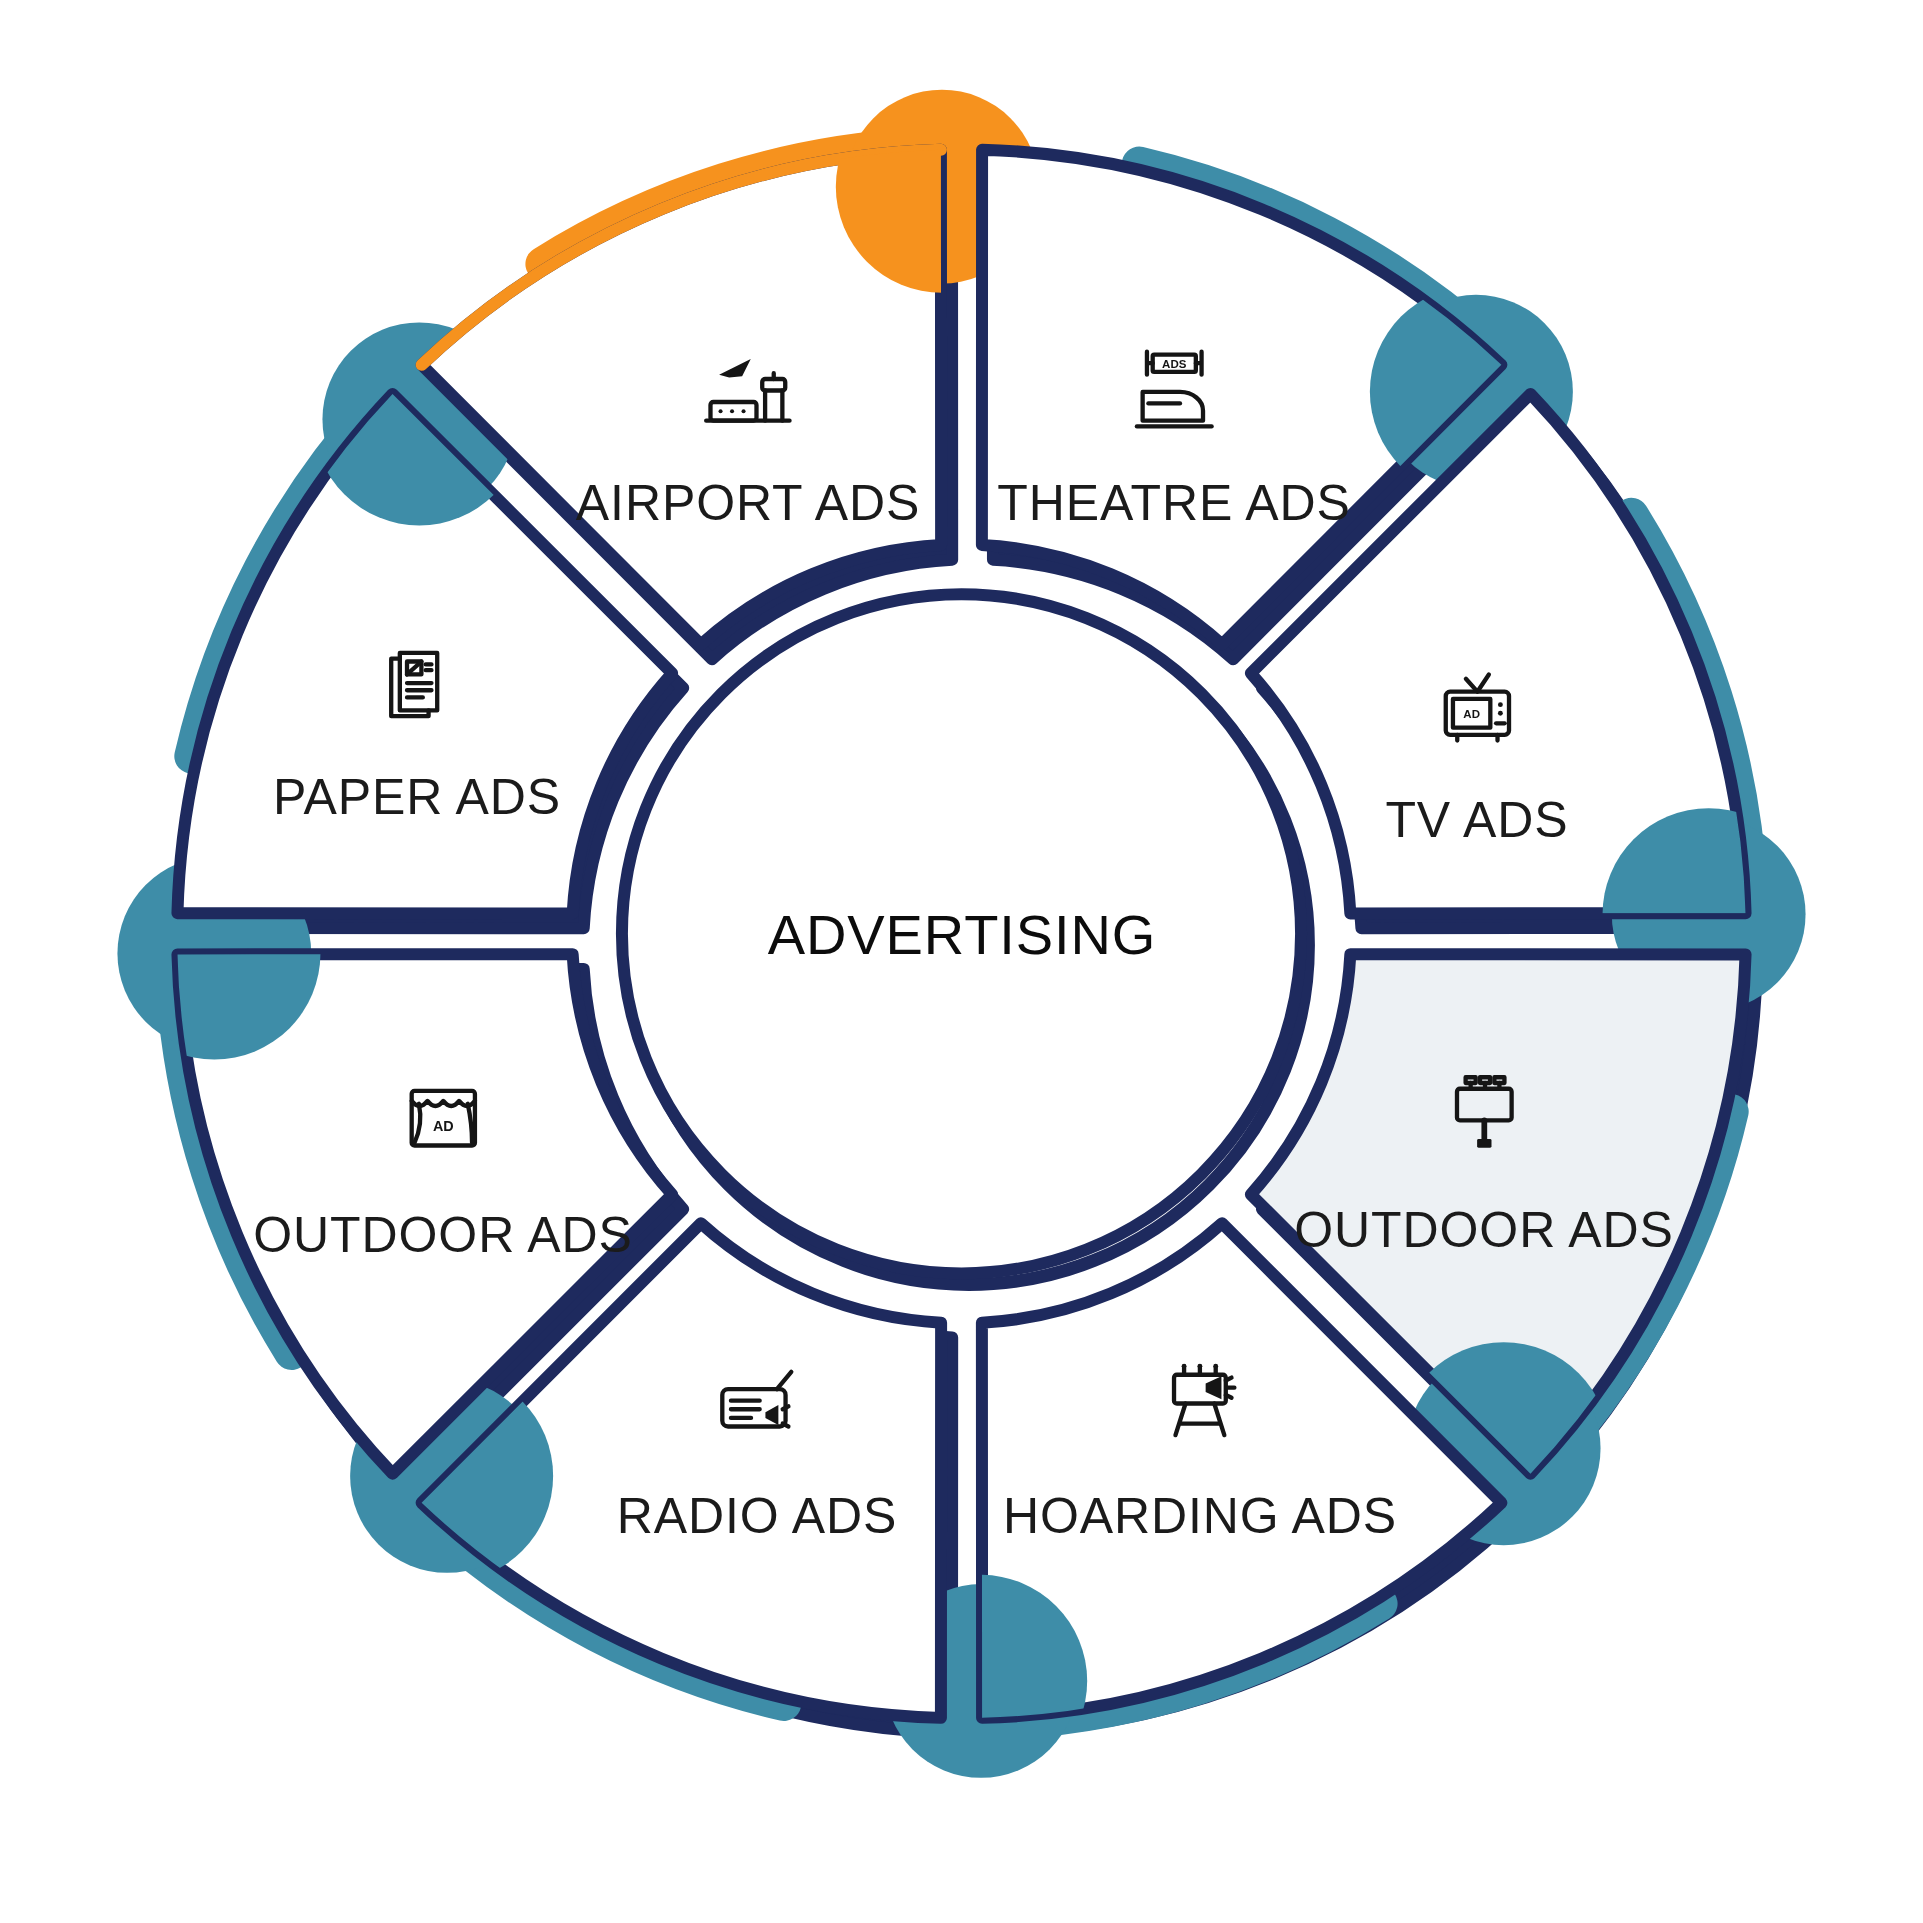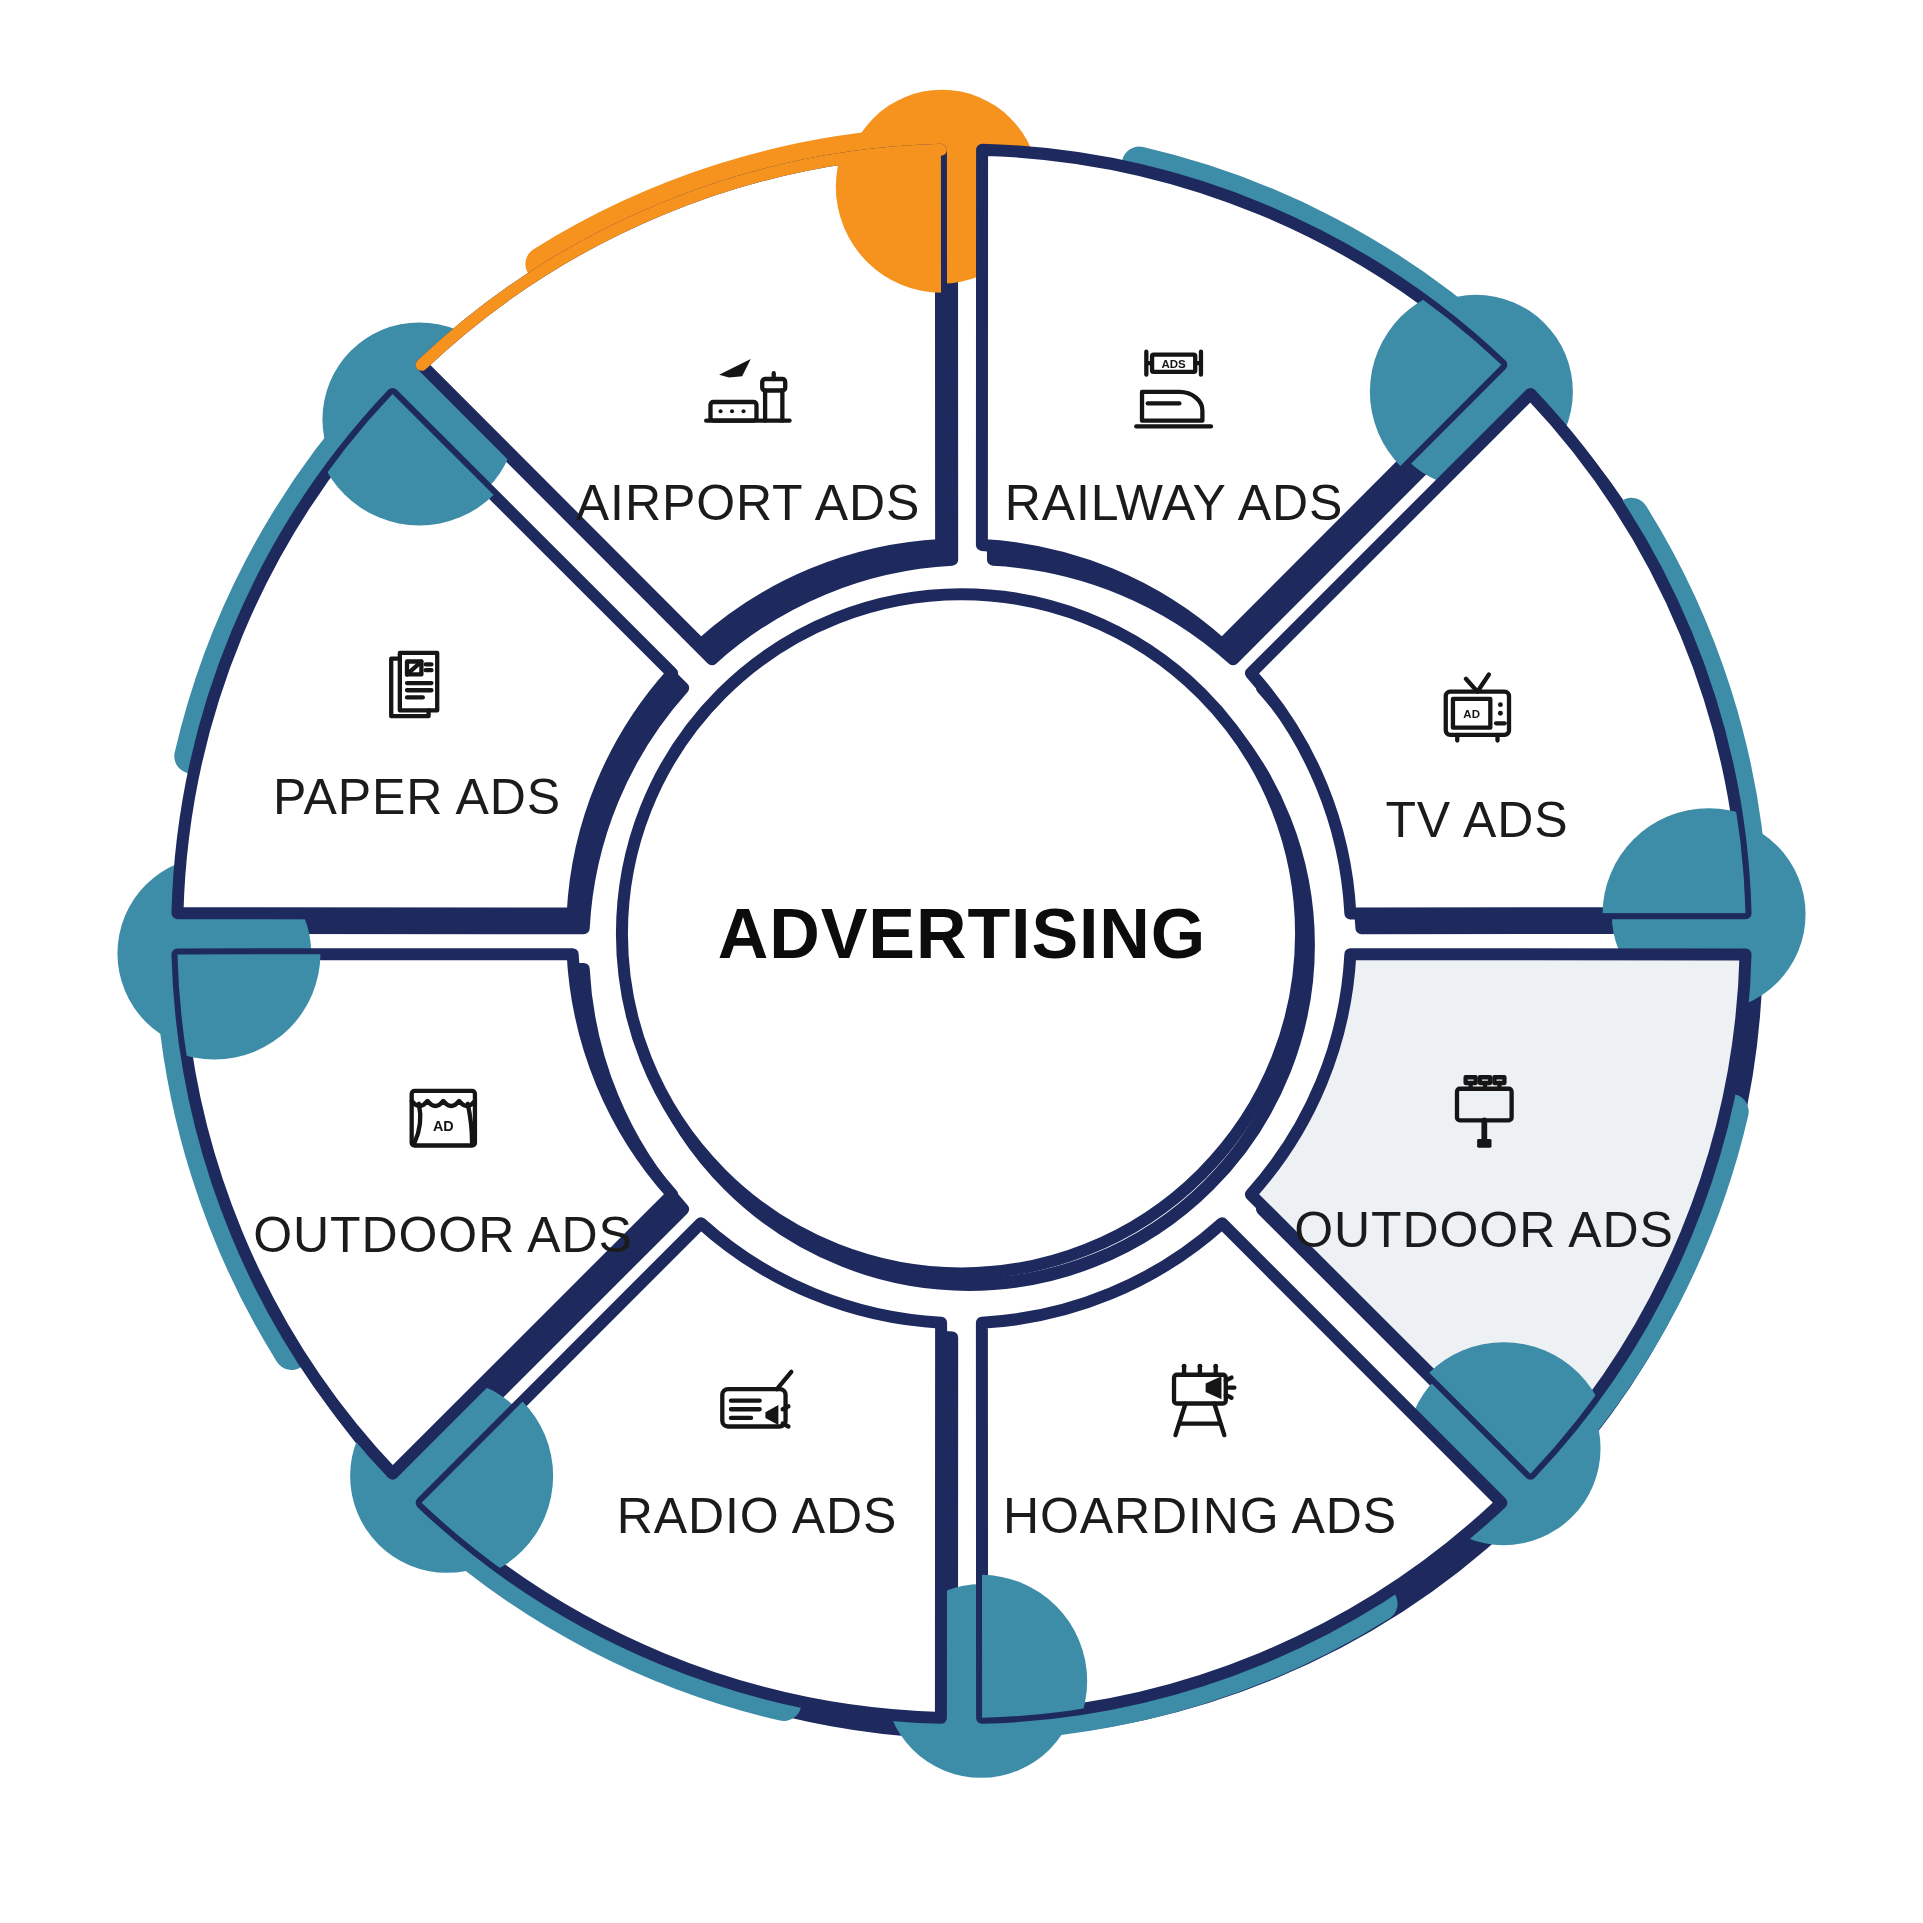--- a/index.html
+++ b/index.html
@@ -7,21 +7,21 @@
     position:relative;
     width:1923px;height:1923px;
     background:#ffffff;
     overflow:hidden;
     font-family:"Liberation Sans", sans-serif;
   }
   #wheel{position:absolute;left:0;top:0;width:100%;height:100%;}
   .center-label{
     position:absolute;left:962px;top:934px;
     transform:translate(-50%,-50%);
-    font-size:70px;font-weight:700;letter-spacing:0.9px;
+    font-size:56px;font-weight:400;letter-spacing:0.9px;
     color:#0c0c0c;white-space:nowrap;
   }
   .seg-block{
     position:absolute;
     transform:translate(-50%,-50%);
     display:flex;flex-direction:column;align-items:center;
     gap:37px;
   }
   .seg-label{
     font-size:50px;font-weight:500;letter-spacing:0.9px;
@@ -129,21 +129,21 @@
     <span class="icon">
       <svg viewBox="0 0 64 64" width="92" height="92">
         <rect x="17" y="7" width="30" height="12" rx="1"></rect>
         <text x="32" y="16" text-anchor="middle" font-size="8">ADS</text>
         <path d="M13 5 v16 M51 5 v16 M13 13 h4 M47 13 h4"></path>
         <path d="M10 33 h26 c9 0 16 6 16 13 v7 H10 Z"></path>
         <path d="M14 41 h22"></path>
         <path d="M6 57 h52"></path>
       </svg>
     </span>
-    <div class="seg-label">RAILWAY ADS</div>
+    <div class="seg-label">THEATRE ADS</div>
   </div>
 
   <div class="seg-block" style="left:1477px;top:755px">
     <span class="icon">
       <svg viewBox="0 0 64 64" width="92" height="92">
         <path d="M24 12 l8 9 8 -12"></path>
         <rect x="10" y="21" width="44" height="30" rx="3"></rect>
         <rect x="15" y="26" width="26" height="20"></rect>
         <text x="28" y="39" text-anchor="middle" font-size="8">AD</text>
         <circle class="f" cx="48" cy="30" r="1.7"></circle>

